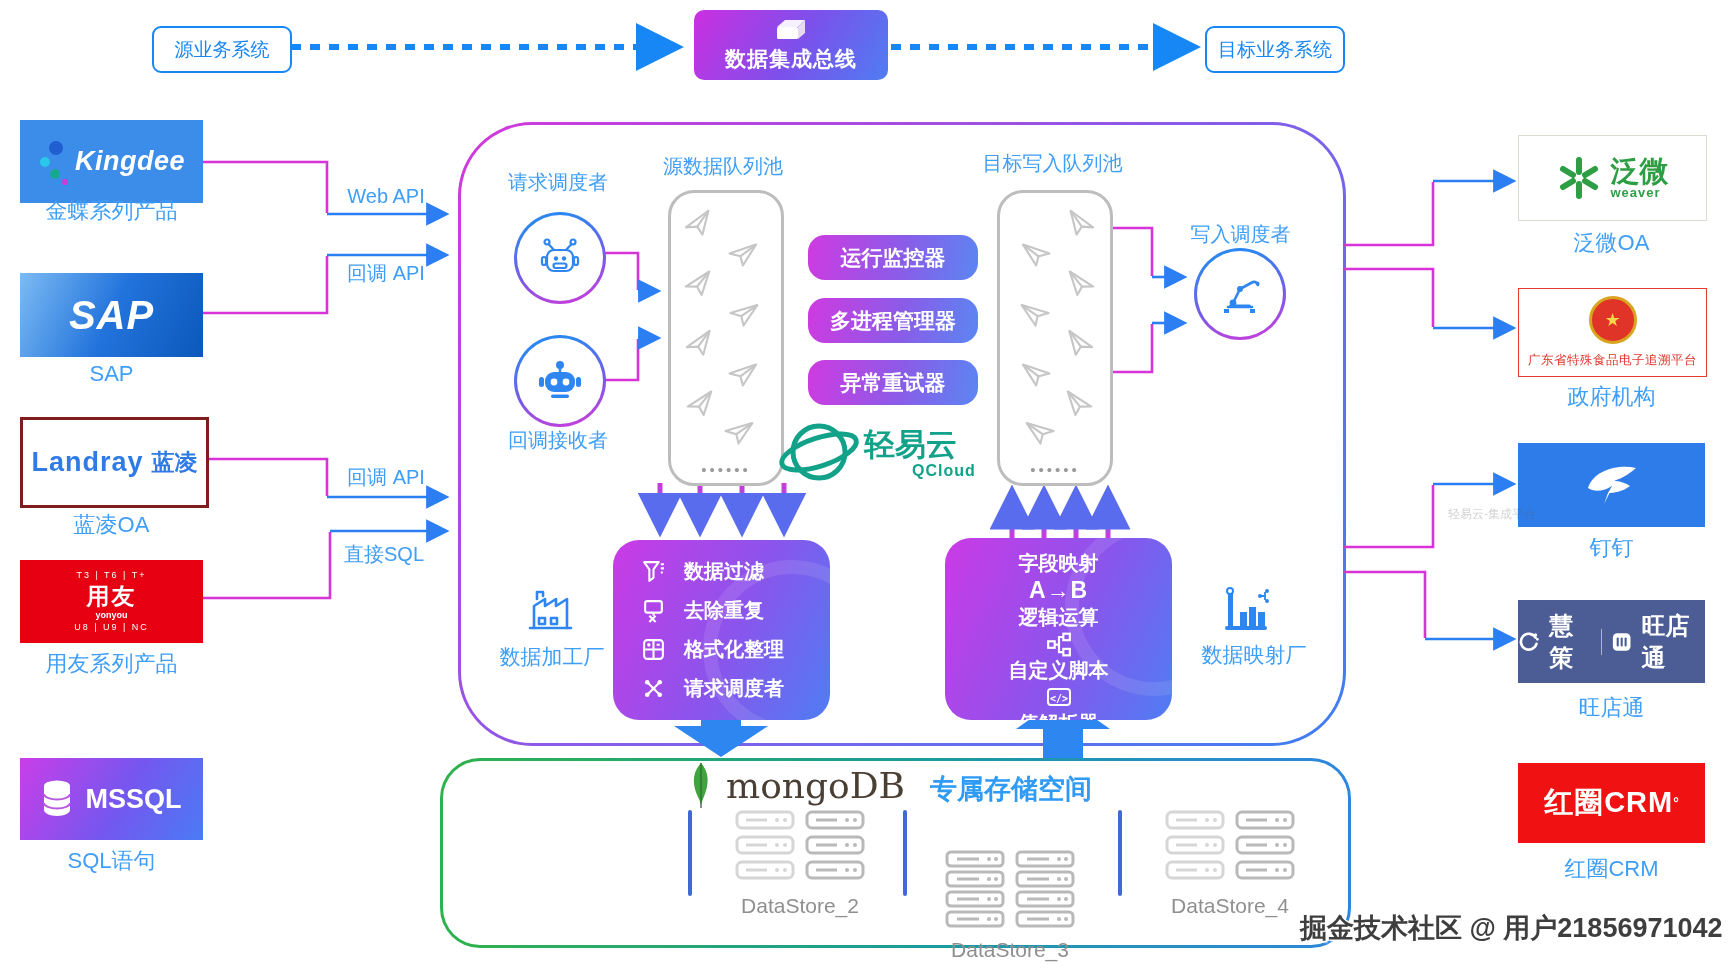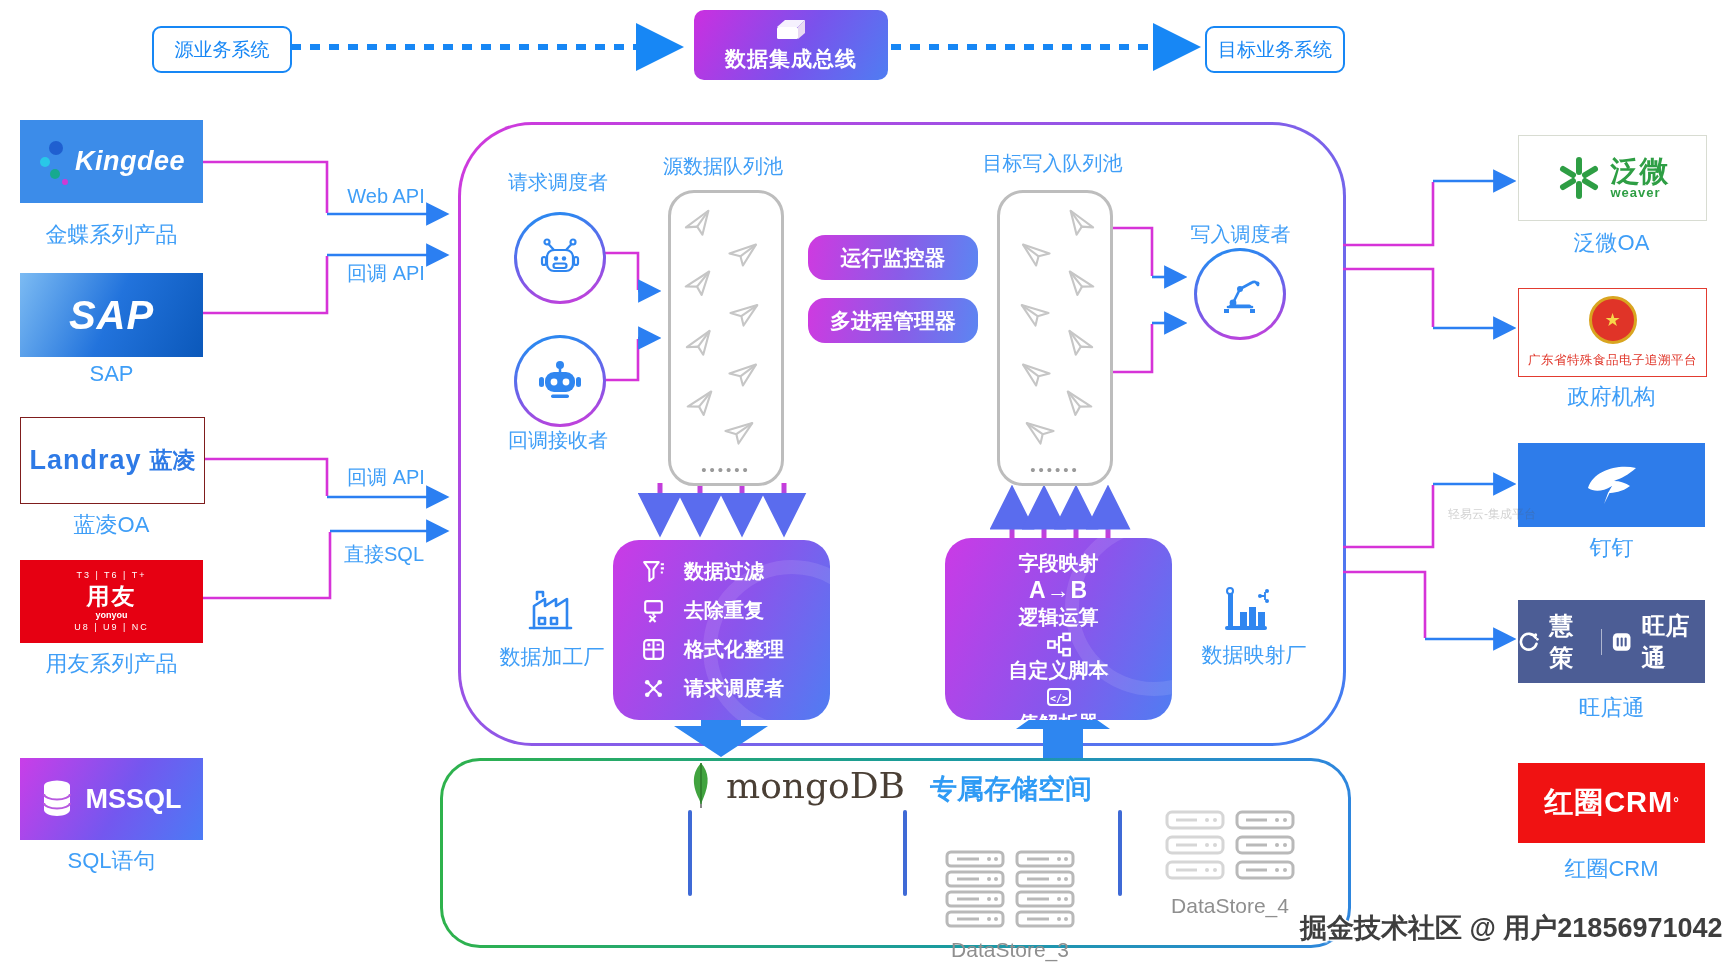--- a/index.html
+++ b/index.html
@@ -15,21 +15,21 @@
     display:flex;flex-direction:column;align-items:center;justify-content:center;gap:2px;
     color:#fff;font-size:21px;font-weight:700;letter-spacing:1px;}
 
   
   .cap{font-size:22px;color:#3f9ef7;text-align:center;}
   .lbox{display:flex;align-items:center;justify-content:center;}
   .kingdee{background:#3c8ce9;gap:3px;}
   .kingdee .kname{color:#fff;font-size:27px;font-weight:700;font-style:italic;letter-spacing:.5px;}
   .sapbox{background:linear-gradient(115deg,#7cbbf3 0%,#2273dc 50%,#0b58ba 100%);}
   .sapbox .sap{color:#fff;font-size:40px;font-weight:900;font-style:italic;letter-spacing:1px;}
-  .landray{background:#fff;border:1px solid #7f1d1d;gap:8px;}
+  .landray{background:#fff;border:3px solid #7f1d1d;gap:8px;}
   .landray .len{color:#2e7ae6;font-size:27px;font-weight:800;letter-spacing:1px;}
   .landray .lcn{color:#2e7ae6;font-size:23px;font-weight:600;}
   .yonyou{background:#e60012;flex-direction:column;color:#fff;line-height:1.25;}
   .yonyou .y1{font-size:9px;letter-spacing:2px;}
   .yonyou .y2{font-size:23px;font-weight:800;letter-spacing:2px;}
   .yonyou .y3{font-size:9px;font-weight:700;}
   .yonyou .y4{font-size:9px;letter-spacing:2px;}
   .mssql{background:linear-gradient(120deg,#c93ee8 0%,#7457ef 55%,#4b7bf5 100%);gap:12px;}
   .mssql .mname{color:#fff;font-size:27px;font-weight:800;}
   .edge-label{font-size:20px;color:#3f9ef7;text-align:center;}
@@ -260,21 +260,21 @@
 
   <div class="abs z2 lbox kingdee" style="left:20px;top:120px;width:183px;height:83px">
     <svg width="34" height="56" viewBox="0 0 34 56">
       <circle cx="18" cy="14" r="7" fill="#1f5fd0"></circle>
         <circle cx="7" cy="28" r="5" fill="#29c7e8"></circle>
       <circle cx="17" cy="40" r="5" fill="#17a98f"></circle>
         <circle cx="27" cy="48" r="3" fill="#cf3bd4"></circle>
     </svg>
     <span class="kname">Kingdee</span>
   </div>
-  <div class="abs z2 cap" style="left:20px;top:220px;width:183px">金蝶系列产品</div>
+  <div class="abs z2 cap" style="left:20px;top:196px;width:183px">金蝶系列产品</div>
 
   <div class="abs z2 lbox sapbox" style="left:20px;top:273px;width:183px;height:84px">
     <span class="sap">SAP</span>
   </div>
   <div class="abs z2 cap" style="left:20px;top:361px;width:183px">SAP</div>
 
   <div class="abs z2 lbox landray" style="left:20px;top:417px;width:183px;height:85px">
     <span class="len">Landray</span>
     <span class="lcn">蓝凌</span>
   </div>
@@ -372,21 +372,32 @@
       <g transform="translate(50,214) rotate(10,15,15)">
             <use href="#sym-plane" width="30" height="30"></use>
           </g>
         </g>
     </svg>
     <div class="dots">••••••</div>
   </div>
 
   <div class="abs z2 pbtn" style="left:808px;top:235px;width:170px;height:45px">运行监控器</div>
   <div class="abs z2 pbtn" style="left:808px;top:298px;width:170px;height:45px">多进程管理器</div>
-
+  <div class="abs z2 pbtn" style="left:808px;top:360px;width:170px;height:45px">异常重试器</div>
+
+  <div class="abs z2" style="left:776px;top:414px;width:200px;height:80px">
+    <svg class="abs" style="left:0;top:2px" width="86" height="72" viewBox="0 0 86 72">
+      <g stroke="#12a189" stroke-width="5" fill="none">
+        <circle cx="43" cy="36" r="26"></circle>
+        <ellipse cx="43" cy="36" rx="39" ry="14" transform="rotate(-18 43 36)"></ellipse>
+      </g>
+    </svg>
+    <div class="abs qname" style="left:88px;top:10px">轻易云</div>
+    <div class="abs qsub" style="left:136px;top:48px">QCloud</div>
+  </div>
 
   <div class="abs z2 clabel" style="left:975px;top:150px;width:155px">目标写入队列池</div>
   <div class="abs z2 queue flip" style="left:997px;top:190px;width:110px;height:290px">
     <svg class="planes" width="104" height="258" viewBox="0 0 104 258">
       <g>
           <g transform="translate(10,6) rotate(-10,15,15)">
             <use href="#sym-plane" width="30" height="30"></use>
           </g>
       <g transform="translate(54,36) rotate(8,15,15)">
             <use href="#sym-plane" width="30" height="30"></use>
@@ -552,20 +563,31 @@
     <div class="mongo-in"></div>
   </div>
   <svg class="abs z2" style="left:688px;top:762px" width="26" height="46" viewBox="0 0 26 46">
     <path d="M13 1 C5 10 3 21 11 37 L13 42 L15 37 C22 21 21 10 13 1 Z" fill="#41a33f"></path>
     <path d="M13 1 C13 14 13 28 13 42" stroke="#2d7a2b" stroke-width="1.6"></path>
     <line x1="13" y1="42" x2="13" y2="46" stroke="#8a8a8a" stroke-width="2"></line>
   </svg>
   <div class="abs z2 brand" style="left:718px;top:765px">mongoDB</div>
   <div class="abs z2 stitle" style="left:930px;top:771px">专属存储空间</div>
 
+  <div class="abs z2 store" style="left:715px;top:806px;width:170px">
+    <div class="racks">
+      <svg class="rack-a" width="60" height="78">
+          <use href="#sym-rack3"></use>
+        </svg>
+      <svg class="rack-b" width="60" height="78">
+          <use href="#sym-rack3"></use>
+        </svg>
+    </div>
+    <div class="slab">DataStore_2</div>
+  </div>
   <div class="abs z2 store" style="left:925px;top:850px;width:170px">
     <div class="racks">
       <svg class="rack-b" width="60" height="78">
           <use href="#sym-rack4"></use>
         </svg>
       <svg class="rack-b" width="60" height="78">
           <use href="#sym-rack4"></use>
         </svg>
     </div>
     <div class="slab">DataStore_3</div>

